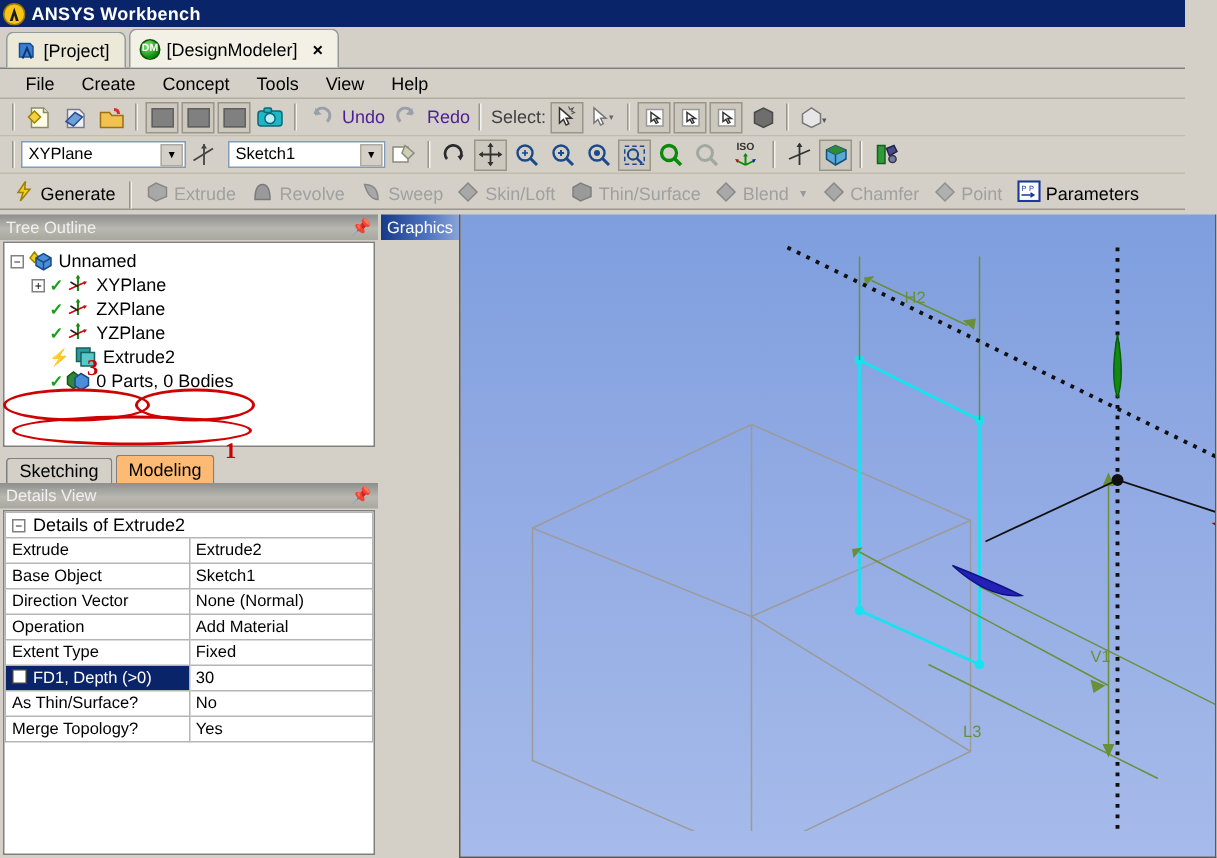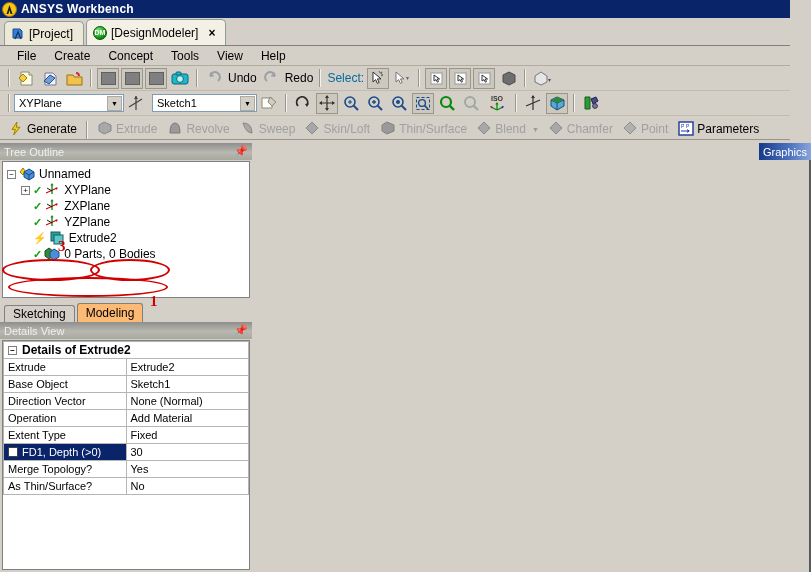--- a/index.html
+++ b/index.html
@@ -60,22 +60,22 @@
     display: flex; align-items: center; padding-left: 4px;
     border-bottom: 1px solid #c0bcb0;
   }
   .tb-sep { width: 2px; height: 18px; border-left: 1px solid #9a968c;
             border-right: 1px solid #f4f2ec; margin: 0 4px; }
   .tbtn {
     width: 22px; height: 21px; display: flex; align-items: center;
     justify-content: center; margin: 0 1px; position: relative;
   }
   .tbtn.framed { border: 1px solid #9a968c; background: #ccc8bd; }
-  .tlabel { font-size: 12px; color: #0369a1; margin: 0 2px; }
-  .tlabel.dim { color: #000000; text-align: center; }
+  .tlabel { font-size: 12px; color: #404040; margin: 0 2px; }
+  .tlabel.dim { color: #4c1d95; text-align: center; }
   .gray-box { width: 15px; height: 13px; background: #808080; border: 1px solid #606060; }
 
   .combo {
     height: 18px; background: #fff; border: 1px solid #7f9db9;
     display: flex; align-items: center; justify-content: space-between;
     padding: 0 1px 0 4px; font-size: 11px;
   }
   .combo .arrow {
     width: 15px; height: 15px; background: #d4d0c8;
     border: 1px solid #adaa9f; display: flex; align-items: center;
@@ -136,35 +136,35 @@
     flex: 1; margin: 1px 2px 2px 2px; background: #fff;
     border: 1px solid #808080; overflow: hidden;
   }
   .dgrid { width: 100%; border-collapse: collapse; table-layout: fixed; }
   .dgrid td {
     border: 1px solid #b5b5b5; height: 17px; font-size: 11px;
     padding: 0 4px; white-space: nowrap; overflow: hidden;
   }
   .dgrid td.k { width: 132px; }
   .dgrid tr.header td {
-    font-weight: bold; font-size: 12px; border: 1px solid #b5b5b5; background: #fff;
+    font-weight: normal; font-size: 12px; border: 1px solid #b5b5b5; background: #fff;
   }
   .dgrid tr.sel td { background: #0a246a; color: #fff; }
   .hdrexp {
     display: inline-block; width: 9px; height: 9px; border: 1px solid #808080;
     background: #fff; font-size: 8px; line-height: 7px; text-align: center;
     margin-right: 5px; vertical-align: middle;
   }
   .cbox {
     display: inline-block; width: 10px; height: 10px; background: #fff;
     border: 1px solid #404040; margin-right: 4px; vertical-align: -1px;
   }
 
   
-  .graphics { flex: 1; display: flex; flex-direction: column; align-items: flex-end; }
+  .graphics { flex: 1; display: flex; flex-direction: row; }
   .gfxbody {
     flex: 1; position: relative; overflow: hidden;
     border: 1px solid #5a5a5a; border-top: none;
     background: linear-gradient(to bottom, #7e9ede 0%, #93abe4 45%, #a6bbea 100%);
   }
   .gfxbody svg { position: absolute; top: 0; left: 0; }
 
   
   .anno { position: absolute; pointer-events: none; }
   .anno-num {
@@ -649,26 +649,26 @@
             <td class="k">Extent Type</td>
             <td>Fixed</td>
           </tr>
           <tr class="sel">
             <td class="k">
               <span class="cbox"></span><span>FD1,  Depth (&gt;0)</span>
             </td>
             <td style="background:#fff;color:#000">30</td>
           </tr>
           <tr>
+            <td class="k">As Thin/Surface?</td>
+            <td>No</td>
+          </tr>
+          <tr>
             <td class="k">Merge Topology?</td>
             <td>Yes</td>
-          </tr>
-          <tr>
-            <td class="k">As Thin/Surface?</td>
-            <td>No</td>
           </tr>
         </tbody>
           </table>
       </div>
     </div>
 
     <div class="splitv"></div>
 
     <div class="graphics">
       <div class="panel-header blue">

